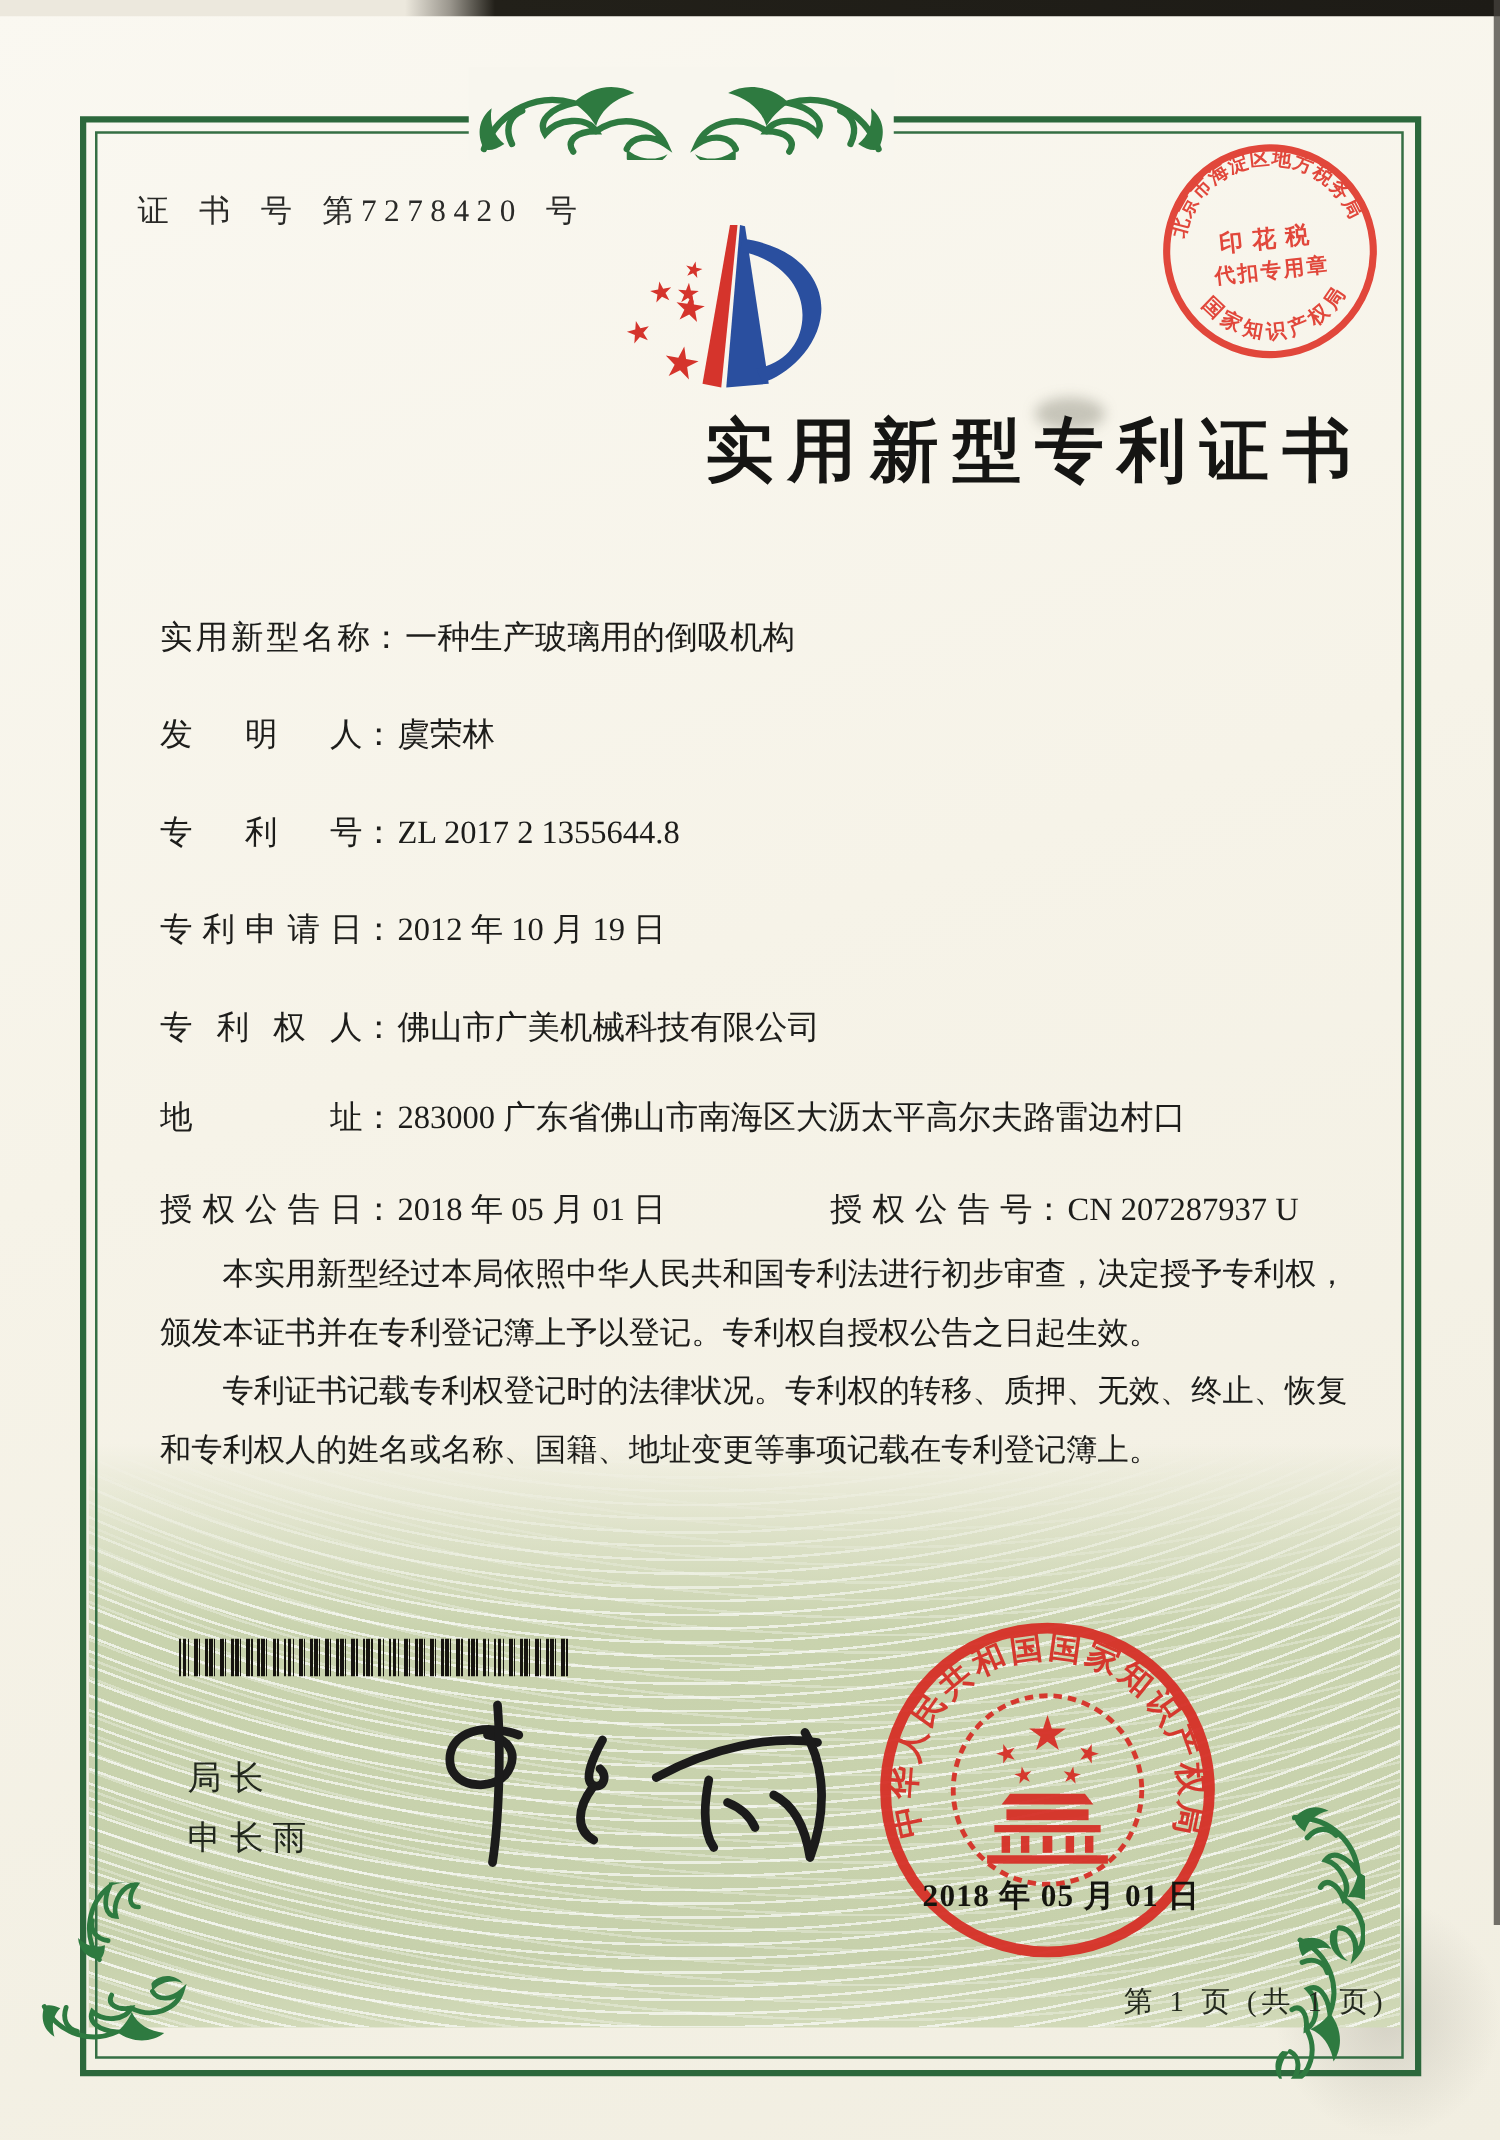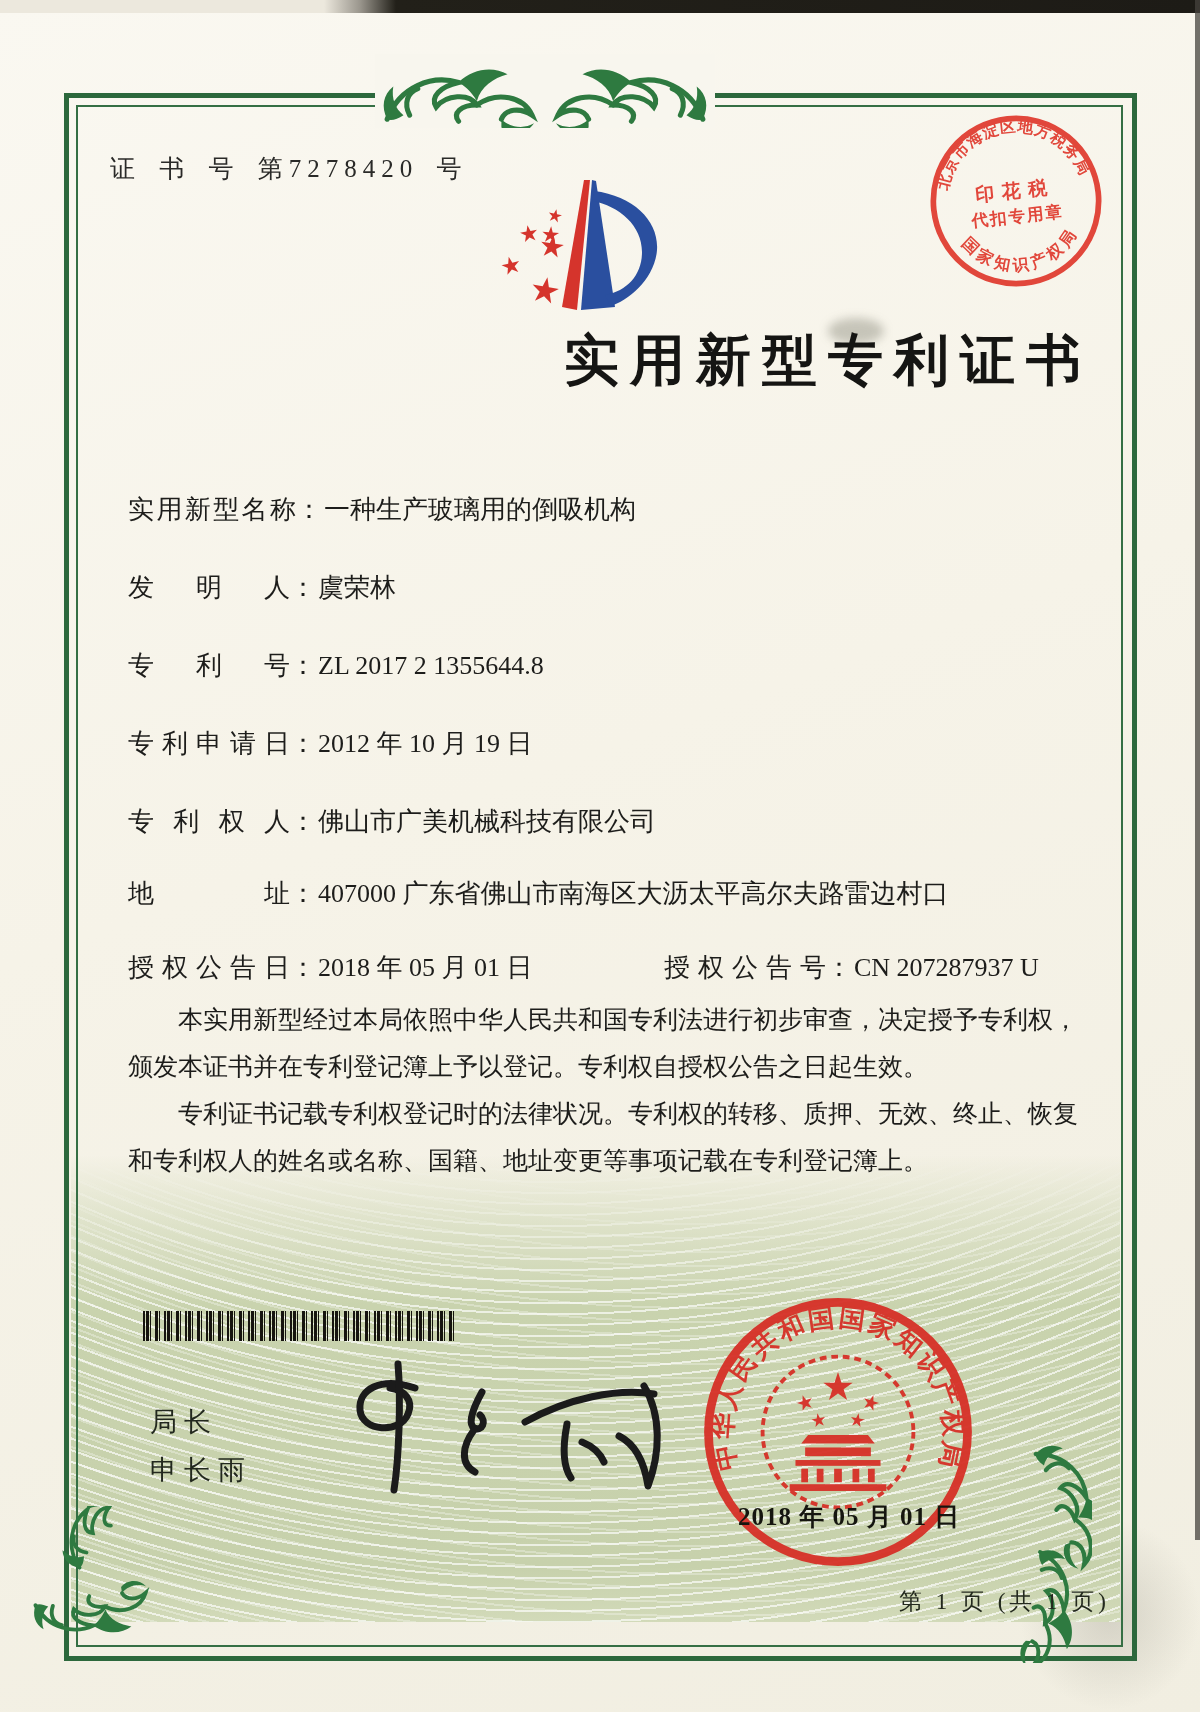--- a/index.html
+++ b/index.html
@@ -162,21 +162,21 @@
 <div class="abs frow" style="top:648px">
   <span class="flabel">专利号</span><span class="colon">：</span><span class="fval">ZL 2017 2 1355644.8</span>
 </div>
 <div class="abs frow" style="top:726px">
   <span class="flabel">专利申请日</span><span class="colon">：</span><span class="fval">2012 年 10 月 19 日</span>
 </div>
 <div class="abs frow" style="top:804px">
   <span class="flabel">专利权人</span><span class="colon">：</span><span class="fval">佛山市广美机械科技有限公司</span>
 </div>
 <div class="abs frow" style="top:876px;white-space:normal;width:950px">
-  <span class="flabel">地址</span><span class="colon">：</span><span class="fval">407000 广东省佛山市南海区大沥太平高尔夫路雷边村口</span>
+  <span class="flabel">地址</span><span class="colon">：</span><span class="fval">283000 广东省佛山市南海区大沥太平高尔夫路雷边村口</span>
 </div>
 <div class="abs frow" style="top:950px">
   <span class="flabel">授权公告日</span><span class="colon">：</span><span class="fval">2018 年 05 月 01 日</span>
 </div>
 <div class="abs frow grantno" style="top:950px">
   <span class="flabel">授权公告号</span><span class="colon">：</span><span class="fval">CN 207287937 U</span>
 </div>
 
 <div class="abs paras">
   <p>本实用新型经过本局依照中华人民共和国专利法进行初步审查，决定授予专利权，颁发本证书并在专利登记簿上予以登记。专利权自授权公告之日起生效。</p>

